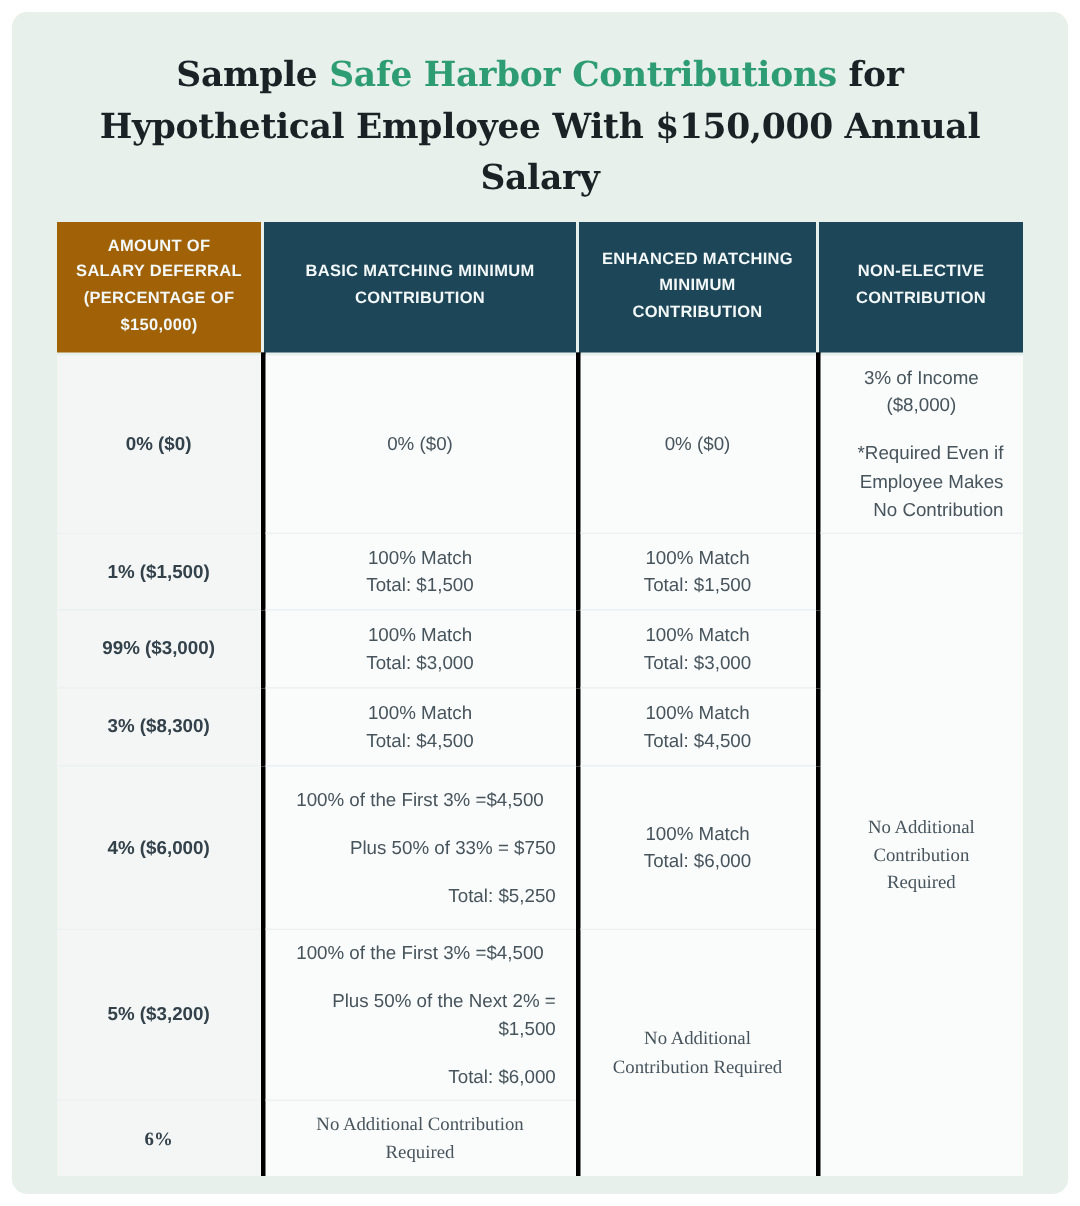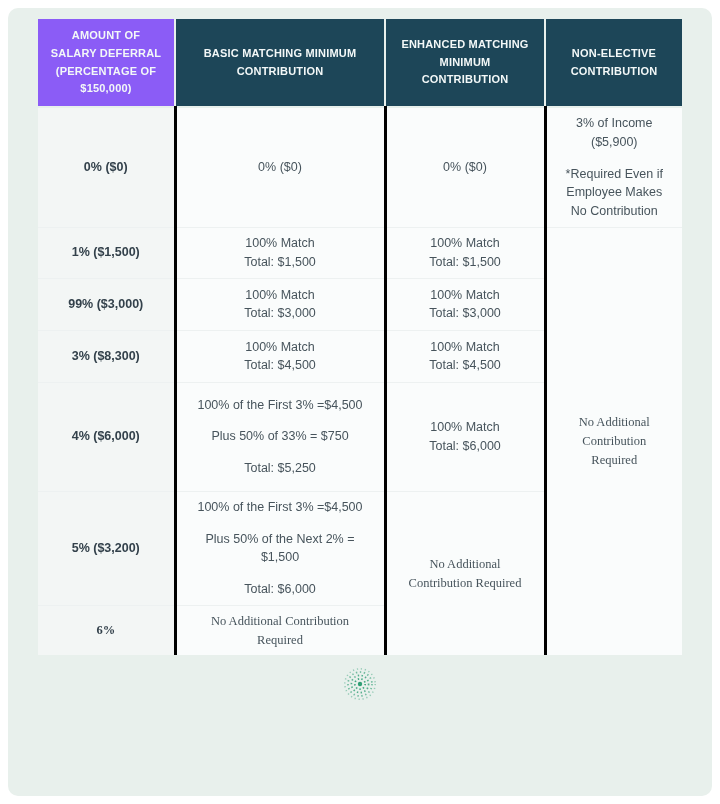--- a/index.html
+++ b/index.html
@@ -25,49 +25,50 @@
     border-collapse:collapse; table-layout:fixed;
     width:644px; margin:11px auto 0;
   }
   tr.head { height:88px; }
   th {
     background:#1d4658; color:#f3f8f8;
     font-size:11px; font-weight:700; line-height:1.6; letter-spacing:0.2px;
     text-align:center; vertical-align:middle; padding:8px 12px;
     border-right:2px solid #e8f0ec; border-bottom:2px solid #e8f0ec;
   }
-  th.green { background:#8b5cf6; }
+  th.green { background:#a16207; }
   th:last-child { border-right:none; }
   td {
     background:#fafcfc; color:#47545c;
     font-size:12.5px; line-height:1.5; text-align:center; vertical-align:middle;
     padding:6px 13px;
     border-right:3px solid #000000; border-bottom:1px solid #edf1f1;
   }
   td.c1 { background:#f3f6f5; font-weight:700; color:#33414b; }
   td.endcol { border-right:none; }
   td.no-bb, tr.r6 td { border-bottom:none;font-family:Liberation Serif, serif; }
-  .para + .para { margin-top:13px; }
+  .para + .para { margin-top:13px;text-align:right; }
   tr.r0 { height:118px; }
   tr.r1 { height:51px; }
   tr.r2, tr.r3 { height:52px; }
   tr.r4 { height:109px; }
   tr.r5 { height:104px; }
   tr.r6 { height:45px; }
   
   .brand {
     display:flex; justify-content:center; align-items:center;
     gap:8px; margin-top:12px;
   }
 </style>
 </head>
 <body>
 
 <div class="panel">
 
+  <h1 class="title"><span>Sample </span><span class="hl">Safe Harbor Contributions</span><span> for Hypothetical Employee With $150,000 Annual Salary</span></h1>
 
   <table class="tbl">
     <colgroup>
       <col style="width:137px">
         <col style="width:210px">
         <col style="width:160px">
         <col style="width:137px">
     </colgroup>
     <thead>
       <tr class="head">
@@ -80,21 +81,21 @@
     <tbody>
       <tr class="r0">
         <td class="c1">0% ($0)</td>
         <td>
             <div class="para">0% ($0)</div>
           </td>
         <td>
             <div class="para">0% ($0)</div>
           </td>
         <td class="endcol">
-          <div class="para">3% of Income ($5,900)</div>
+          <div class="para">3% of Income ($8,000)</div>
           <div class="para">*Required Even if Employee Makes No Contribution</div>
         </td>
       </tr>
       <tr class="r1">
         <td class="c1">1% ($1,500)</td>
         <td>
           <div>100% Match</div>
           <div>Total: $1,500</div>
         </td>
         <td>

